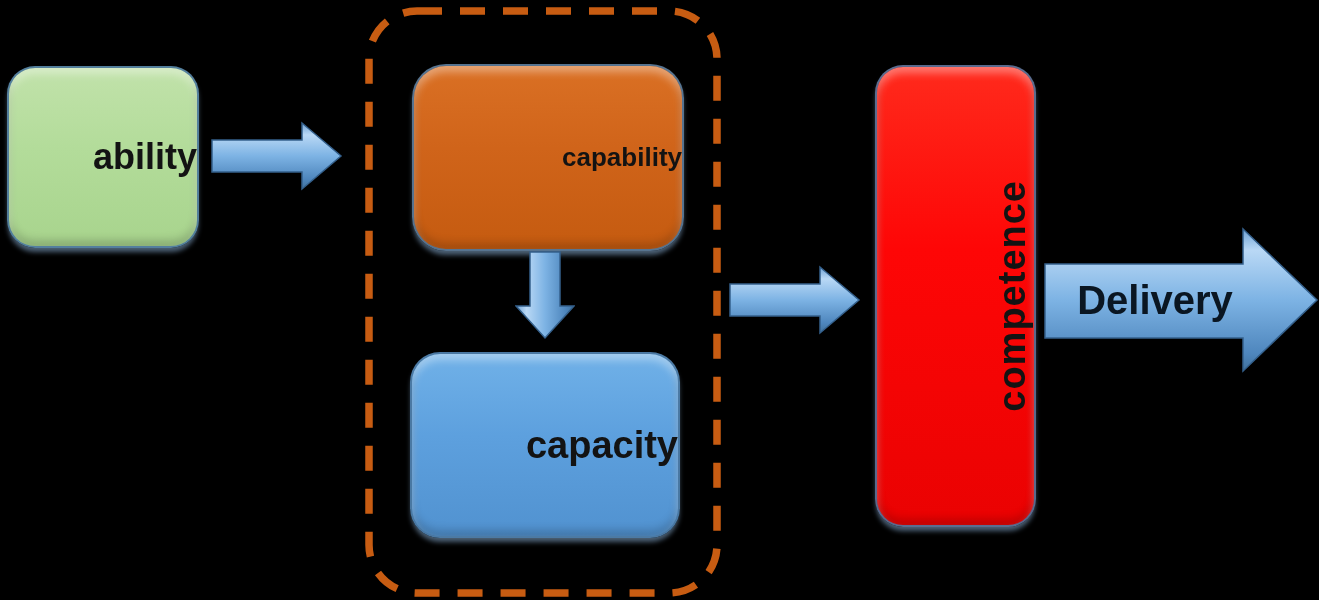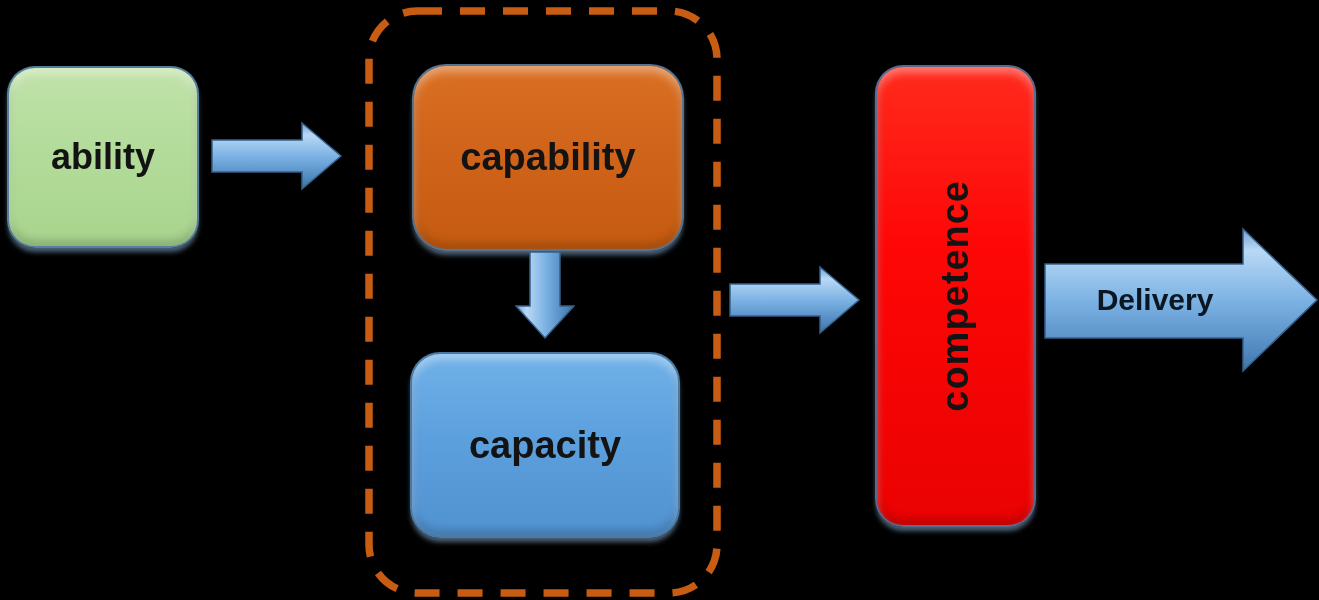--- a/index.html
+++ b/index.html
@@ -5,36 +5,36 @@
   html,body{margin:0;padding:0;background:#000;}
   #stage{
     position:relative;
     width:1319px;height:600px;
     background:#000;
     overflow:hidden;
     font-family:"Liberation Sans", sans-serif;
   }
   .node{
     position:absolute;
-    display:flex;align-items:center;justify-content:center;
+    display:flex;align-items:center;justify-content:flex-end;
     font-weight:bold;color:#131313;
     border:2px solid rgba(72,116,156,0.9);
     box-shadow:0 5px 5px -1px rgba(90,115,140,0.85),
                inset 0 6px 9px rgba(255,255,255,0.38),
                inset 0 -6px 9px rgba(0,0,0,0.18);
   }
   .node-ability{
     left:7px;top:66px;width:188px;height:178px;border-radius:28px;
     background:linear-gradient(180deg,#c1e2aa 0%,#b3dc9a 45%,#a8d48d 100%);
     font-size:36px;
   }
   .node-capability{
     left:412px;top:64px;width:268px;height:183px;border-radius:34px;
     background:linear-gradient(180deg,#da7024 0%,#d0641a 45%,#c55b10 100%);
-    font-size:38px;
+    font-size:26px;
   }
   .node-capacity{
     left:410px;top:352px;width:266px;height:182px;border-radius:30px;
     background:linear-gradient(180deg,#70b1e8 0%,#5da0de 45%,#5192d0 100%);
     font-size:38px;
   }
   .node-competence{
     left:875px;top:65px;width:157px;height:458px;border-radius:28px;
     background:linear-gradient(180deg,#ff2a1c 0%,#fe0606 40%,#ea0202 100%);
     font-size:38px;
@@ -43,21 +43,21 @@
     writing-mode:vertical-rl;
     transform:rotate(180deg);
     letter-spacing:1px;
   }
   .group-dashed{position:absolute;left:364px;top:6px;}
   .arrow{position:absolute;}
   .arrow-label{
     position:absolute;
     left:1050px;top:262px;width:210px;height:76px;
     display:flex;align-items:center;justify-content:center;
-    font-weight:bold;font-size:30px;color:#0a1622;text-align:right;
+    font-weight:bold;font-size:40px;color:#0a1622;text-align:right;
   }
 </style>
 </head>
 <body>
 
 <div id="stage">
 
   <svg class="group-dashed" width="358" height="592" viewBox="0 0 358 592">
     <rect x="5" y="5" width="348" height="582" rx="48" ry="48" fill="none" stroke="#c75c12" stroke-width="7.5" stroke-dasharray="25 18"></rect>
   </svg>

